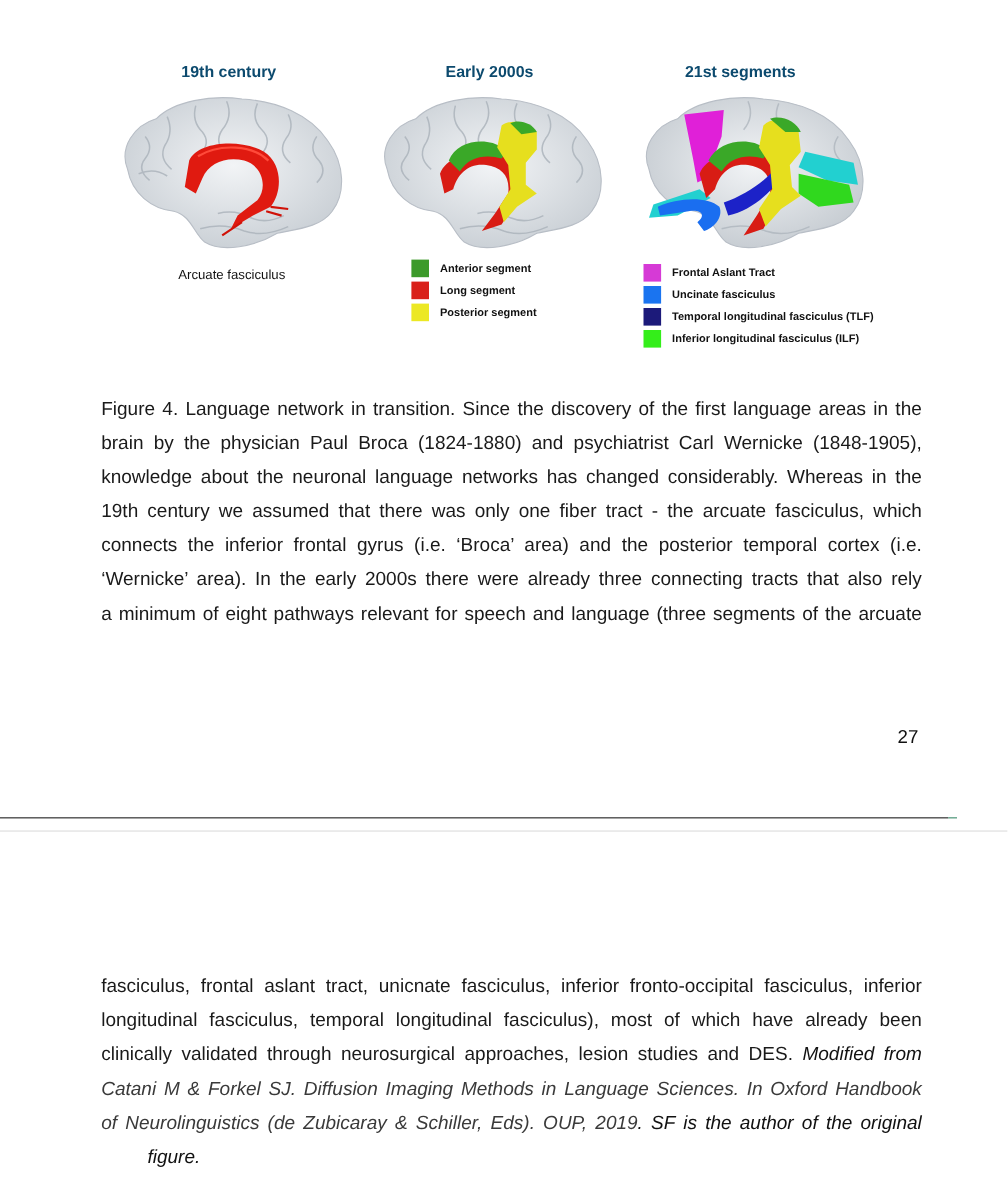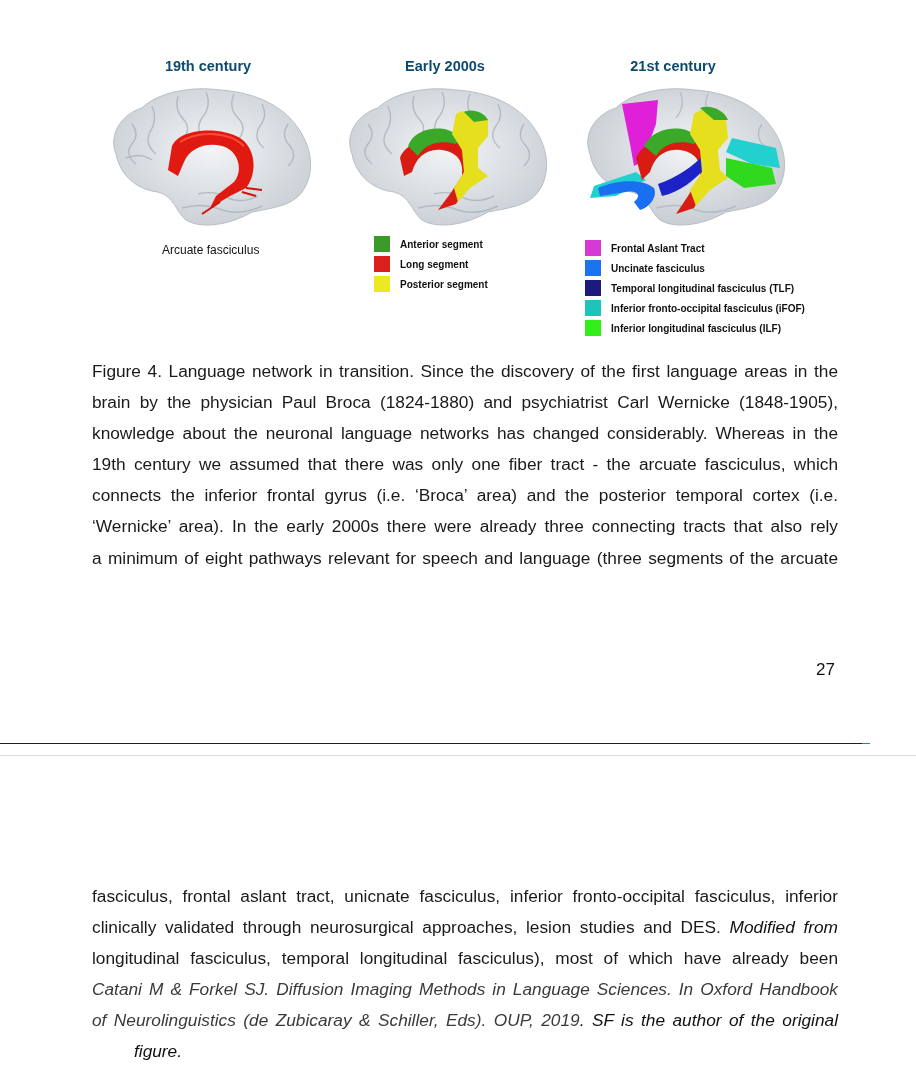--- a/index.html
+++ b/index.html
@@ -92,21 +92,21 @@
     <div class="legend-row">
       <span class="swatch" style="background:#d9201a"></span>
       <span class="legend-label">Long segment</span>
     </div>
     <div class="legend-row">
       <span class="swatch" style="background:#ece824"></span>
       <span class="legend-label">Posterior segment</span>
     </div>
   </div>
 
-  <div class="panel-title" style="left:481px; top:6px;">21st century</div>
+  <div class="panel-title" style="left:481px; top:6px;">21st segments</div>
   <svg class="brain" style="left:484px; top:32px;" width="214" height="148" viewBox="0 0 214 148">
     <defs>
       <radialGradient id="cx3" cx="50%" cy="45%" r="60%">
         <stop offset="0%" stop-color="#f2f4f6"></stop>
           <stop offset="100%" stop-color="#c4cad0"></stop>
       </radialGradient>
     </defs>
     <path d="M14 70 C6 50 20 30 40 24 C56 8 90 2 118 6 C150 8 180 20 196 44 C212 66 212 92 200 108 C190 122 170 124 150 128 C130 140 100 146 84 136 C74 128 72 112 56 108 C36 106 18 92 14 70 Z" fill="url(#cx3)" stroke="#b8bec6" stroke-width="1"></path>
     <g fill="none" stroke="#aab2ba" stroke-width="1.4" opacity="0.7">
       <path d="M104 8 q6 14 -4 26"></path>
@@ -132,24 +132,20 @@
     </div>
     <div class="legend-row">
       <span class="swatch" style="background:#1a74f0"></span>
       <span class="legend-label">Uncinate fasciculus</span>
     </div>
     <div class="legend-row">
       <span class="swatch" style="background:#1c1a7a"></span>
       <span class="legend-label">Temporal longitudinal fasciculus (TLF)</span>
     </div>
     <div class="legend-row">
-      <span class="swatch" style="background:#1cc4bc"></span>
-      <span class="legend-label">Inferior fronto-occipital fasciculus (iFOF)</span>
-    </div>
-    <div class="legend-row">
       <span class="swatch" style="background:#34ee1a"></span>
       <span class="legend-label">Inferior longitudinal fasciculus (ILF)</span>
     </div>
   </div>
 </div>
 
 <div class="text-block" style="top:356px;">
   <p>Figure 4. Language network in transition. Since the discovery of the first language areas in the</p>
   <p>brain by the physician Paul Broca (1824-1880) and psychiatrist Carl Wernicke (1848-1905),</p>
   <p>knowledge about the neuronal language networks has changed considerably. Whereas in the</p>
@@ -159,18 +155,18 @@
   <p>a minimum of eight pathways relevant for speech and language (three segments of the arcuate</p>
 </div>
 
 <div class="page-number">27</div>
 <div class="page-rule"></div>
 <div class="page-rule-tail"></div>
 <div class="page-gap"></div>
 
 <div class="text-block" style="top:881px;">
   <p>fasciculus, frontal aslant tract, unicnate fasciculus, inferior fronto-occipital fasciculus, inferior</p>
+  <p>longitudinal fasciculus, temporal longitudinal fasciculus), most of which have already been</p>
   <p><span>clinically validated through neurosurgical approaches, lesion studies and DES. </span><span class="cite-dark">Modified from</span></p>
-  <p>longitudinal fasciculus, temporal longitudinal fasciculus), most of which have already been</p>
   <p class="cite">Catani M &amp; Forkel SJ. Diffusion Imaging Methods in Language Sciences. In Oxford Handbook</p>
   <p><span class="cite">of Neurolinguistics (de Zubicaray &amp; Schiller, Eds). OUP, 2019</span><span class="cite-dark">. SF is the author of the original</span></p>
   <p class="cite-dark last">figure.</p>
 </div>
 
 </body></html>

